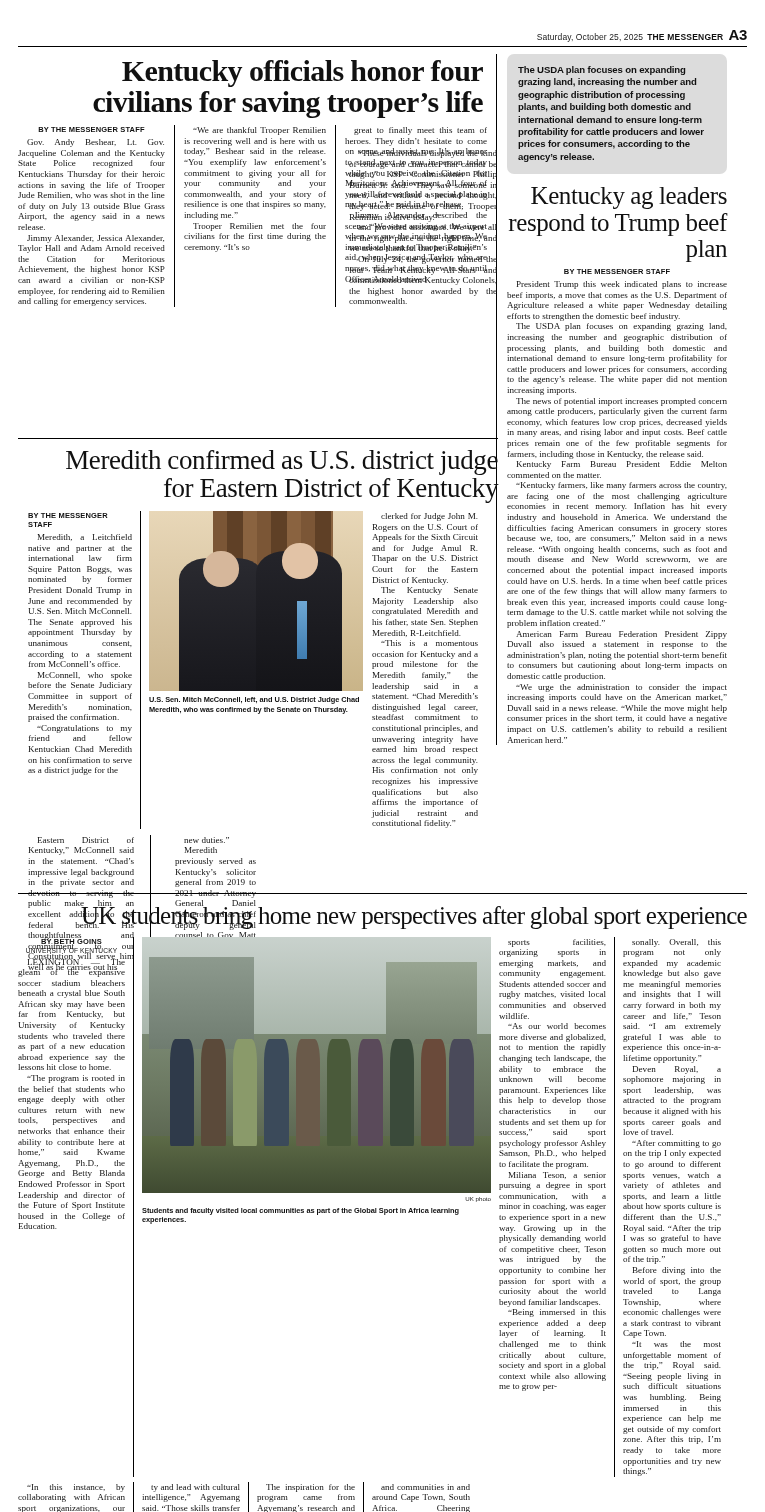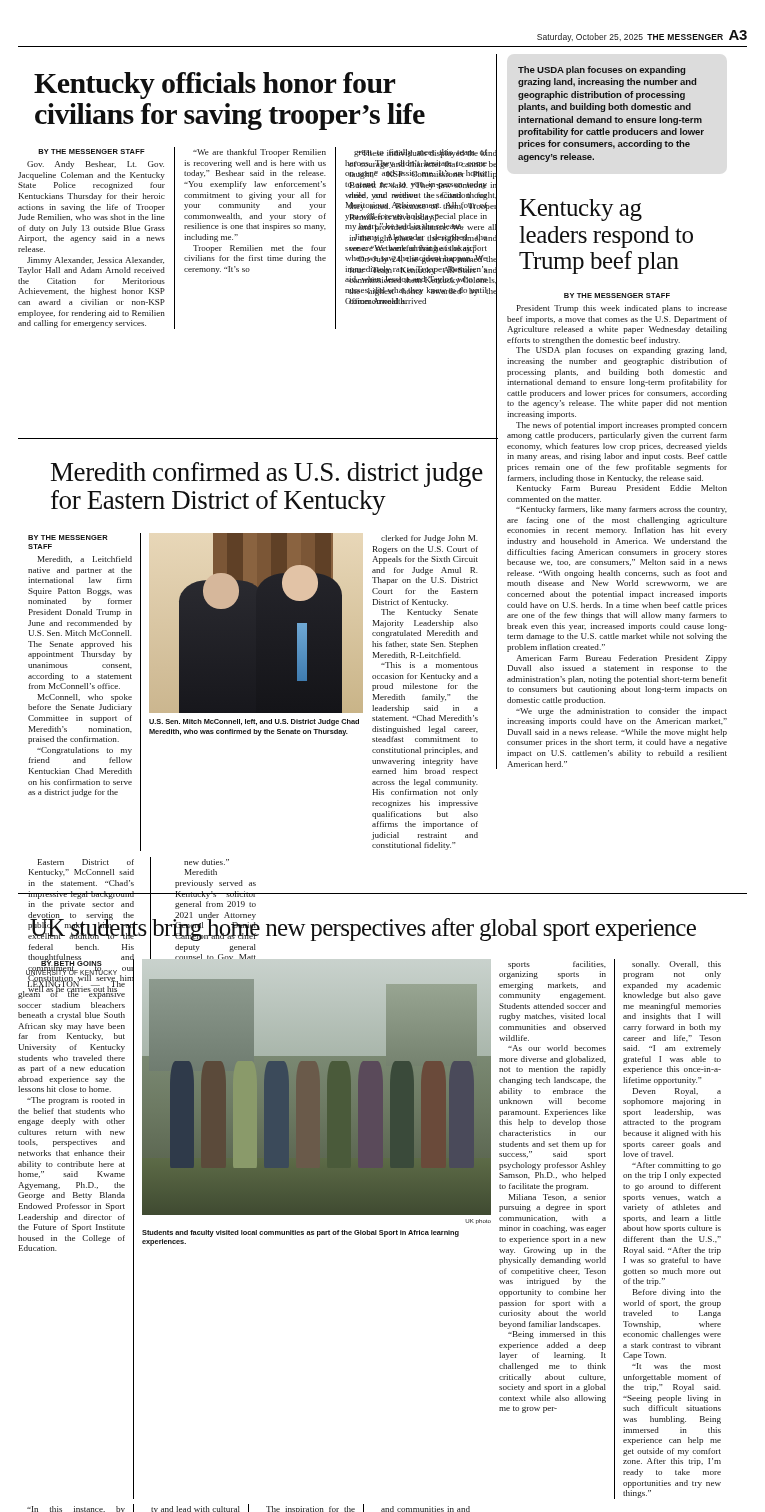--- a/index.html
+++ b/index.html
@@ -23,23 +23,23 @@
   .masthead .date { font-size: 8.5px; color: #1a1a1a; letter-spacing: .1px; }
   .masthead .paper { font-size: 8.5px; font-weight: bold; margin-left: 4px; letter-spacing: .2px; }
   .masthead .pagenum { font-size: 15px; font-weight: bold; margin-left: 5px; letter-spacing: -.3px; }
   .rule-top { border-top: 1.6px solid #000; margin-bottom: 7px; }
 
   
   .hl {
     font-family: "Liberation Serif", serif;
     font-weight: bold;
     line-height: 1.02;
-    text-align: left;
+    text-align: right;
     letter-spacing: -0.6px;
-    margin: 12px;
+    margin: 0;
   }
   .hl-light { font-weight: normal; letter-spacing: -0.4px; }
   .byline {
     font-family: "Liberation Sans", sans-serif;
     font-weight: bold;
     font-size: 7.5px;
     letter-spacing: .15px;
     text-align: center;
     margin: 0 0 3px 0;
   }

